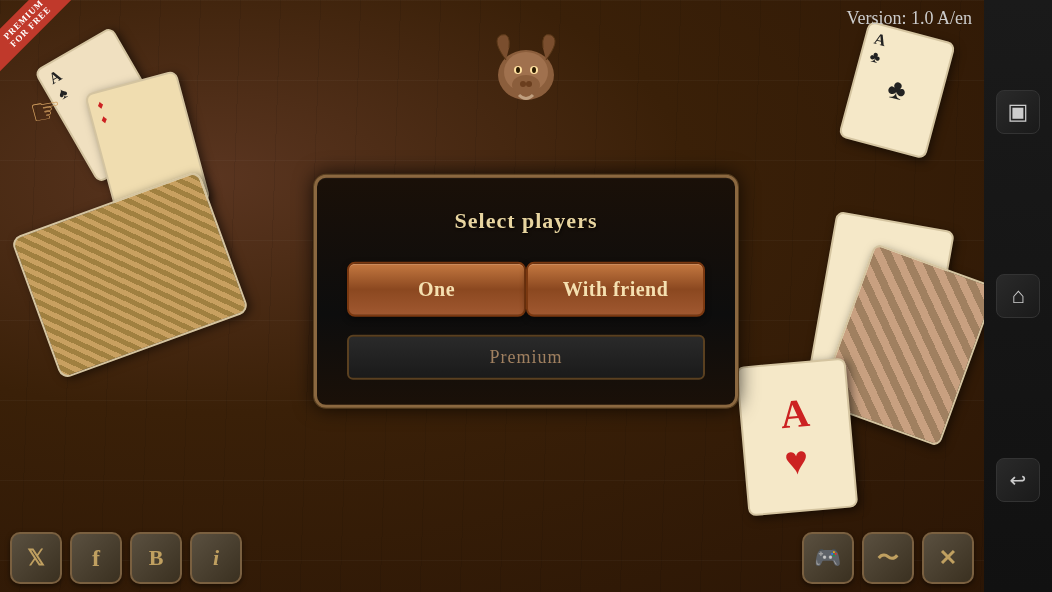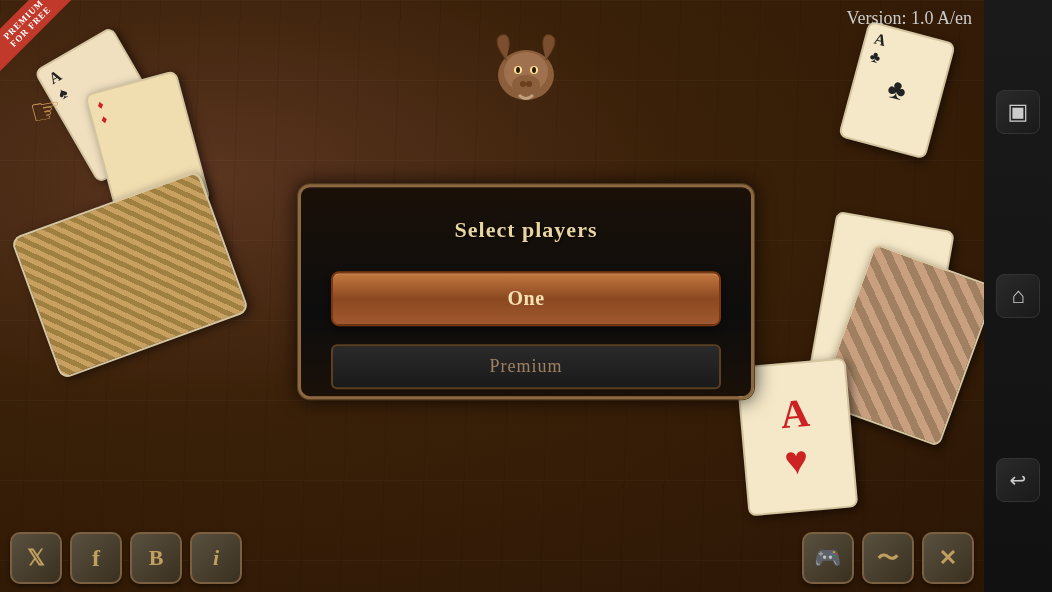--- a/index.html
+++ b/index.html
@@ -91,25 +91,25 @@
       border: 2px solid #d4c4a0;
       box-shadow: 3px 3px 10px rgba(0,0,0,0.5);
     }
 
     
     .dialog {
       position: absolute;
       top: 50%;
       left: 50%;
       transform: translate(-50%, -52%);
-      width: 456px;
+      width: 424px;
       background: linear-gradient(180deg, #1a1008 0%, #0d0d0d 60%, #1a1008 100%);
       border: 3px solid #8b6840;
       border-radius: 12px;
-      padding: 30px 30px 7px;
+      padding: 30px 30px 25px;
       z-index: 15;
       box-shadow:
         0 0 0 1px #5a4020,
         0 0 20px rgba(0,0,0,0.8),
         inset 0 1px 0 rgba(255,255,255,0.05);
     }
 
     .dialog-title {
       text-align: center;
       color: #e8d5a0;
@@ -344,20 +344,21 @@
     <path d="M38 65 Q45 72 52 65" fill="none" stroke="#c0a080" stroke-width="3"></path>
   </svg>
 </div>
 
 <div class="version">Version: 1.0 A/en</div>
 
 <div class="dialog">
   <div class="dialog-title">Select players</div>
   <div class="dialog-buttons">
     <button class="dialog-btn">One</button>
+    <button class="dialog-btn">With friend</button>
   </div>
   <button class="premium-btn">Premium</button>
 </div>
 
 <div class="sidebar">
   <div class="sidebar-btn">
     <span>▣</span>
   </div>
   <div class="sidebar-btn">
     <span>⌂</span>

